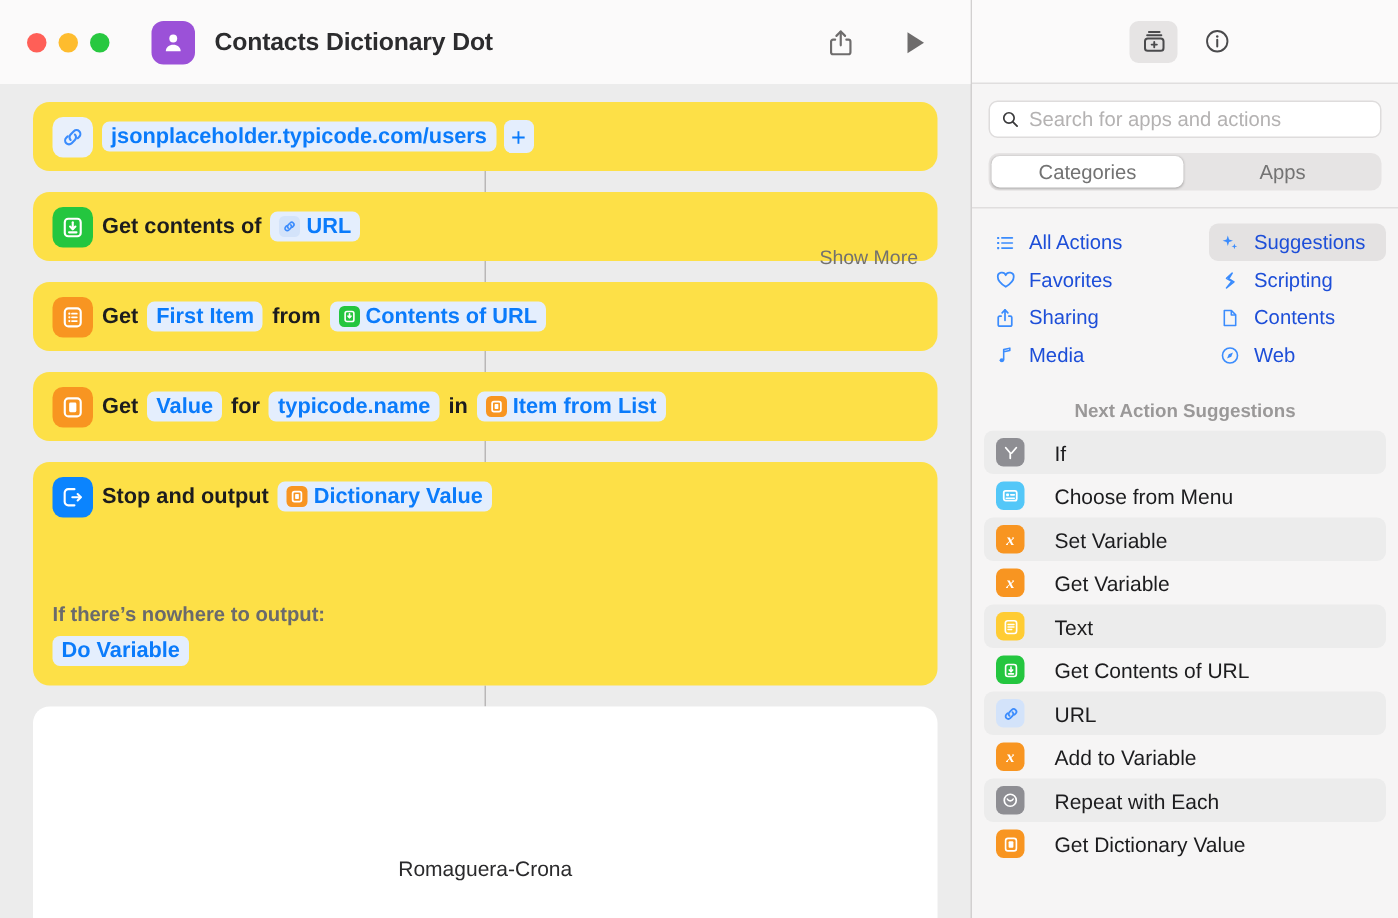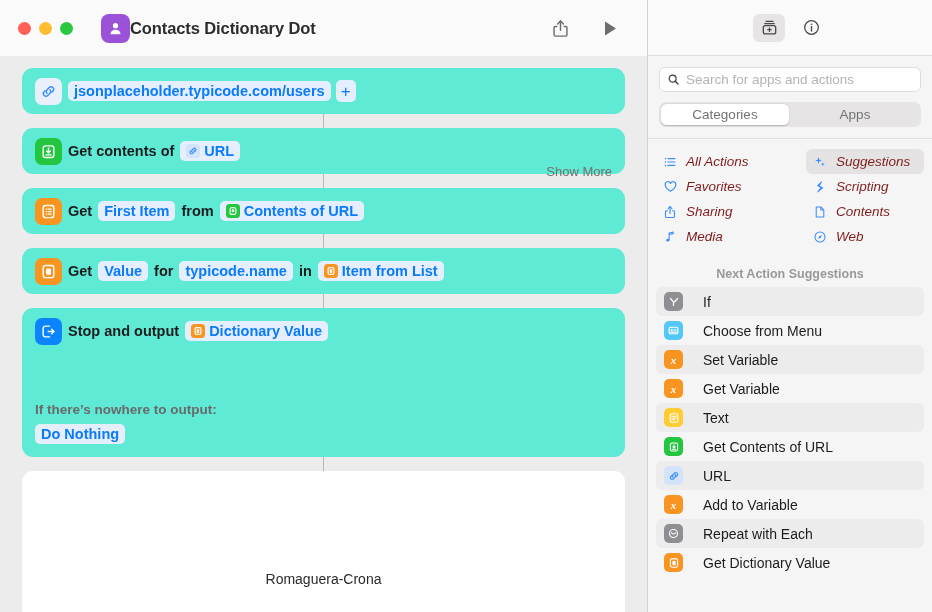--- a/index.html
+++ b/index.html
@@ -40,21 +40,21 @@
   .dot.yellow { background: #febc2e; }
   .dot.green { background: #28c840; }
 
   .app-icon {
     width: 29px; height: 29px; border-radius: 8px;
     background: #9b51d8;
     margin-left: 28px;
     display: flex; align-items: center; justify-content: center;
   }
   .app-title {
-    margin-left: 0;
+    margin-left: 13px;
     font-size: 16.5px;
     font-weight: bold;
     color: #2c2c2e;
     letter-spacing: -0.1px;
   }
   .tb-spacer { flex: 1; }
   .tb-btn {
     width: 34px; height: 30px;
     display: flex; align-items: center; justify-content: center;
     border-radius: 6px;
@@ -64,21 +64,21 @@
 
   
   .canvas {
     flex: 1;
     position: relative;
     padding: 12px 22px 0 22px;
     overflow: hidden;
   }
   .card {
     position: relative;
-    background: #5eead4;
+    background: #fde047;
     border-radius: 11px;
     width: 100%;
     z-index: 2;
   }
   .connector {
     width: 1.5px;
     height: 14px;
     background: #b9b7b7;
     margin: 0 auto;
     position: relative;
@@ -239,22 +239,21 @@
     padding: 10px 8px 10px 8px;
     row-gap: 0px;
   }
   .cat-item {
     display: flex; align-items: center;
     gap: 8px;
     height: 25px;
     padding: 0 6px;
     border-radius: 6px;
     font-size: 13.5px;
-    color: #7f1d1d;
-    font-style: italic;
+    color: #1d4ed8;
   }
   .cat-item.sel { background: #e4e2e2; }
   .cat-ico { width: 16px; display: flex; align-items: center; justify-content: center; flex: 0 0 auto; }
 
   .sug-header {
     text-align: center;
     font-size: 12.5px;
     font-weight: bold;
     color: #9a9898;
     padding: 8px 0 6px 0;
@@ -459,21 +458,21 @@
               <svg width="10" height="10" viewBox="0 0 24 24">
                 <rect x="5" y="4" width="14" height="16" rx="3" fill="none" stroke="#ffffff" stroke-width="2.8"></rect>
                 <rect x="9" y="8" width="6" height="8" rx="1.2" fill="#ffffff"></rect>
               </svg>
             </span>
             <span>Dictionary Value</span>
           </span>
         </div>
         <div class="sub-line">If there’s nowhere to output:</div>
         <div class="sub-opt">
-          <span class="token plainblue">Do Nothing</span>
+          <span class="token plainblue">Do Variable</span>
         </div>
       </div>
 
       <div class="connector"></div>
 
       <div class="result-card">
         <span class="result-text">Romaguera-Crona</span>
       </div>
 
     </div>

